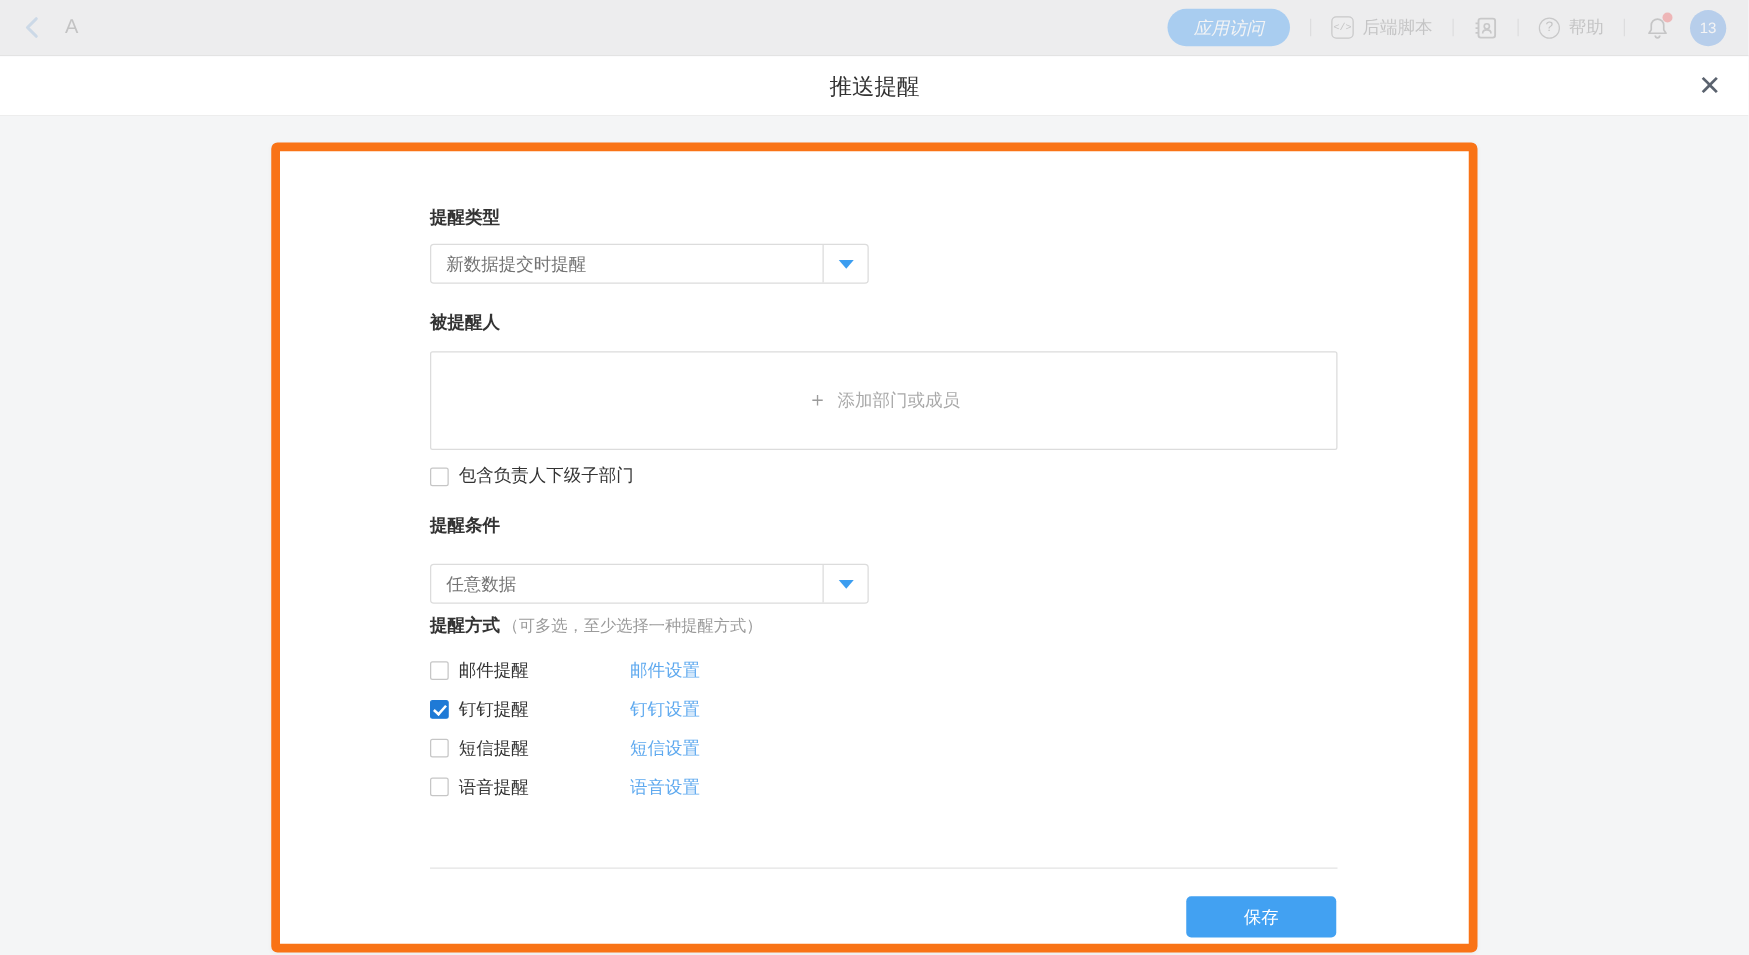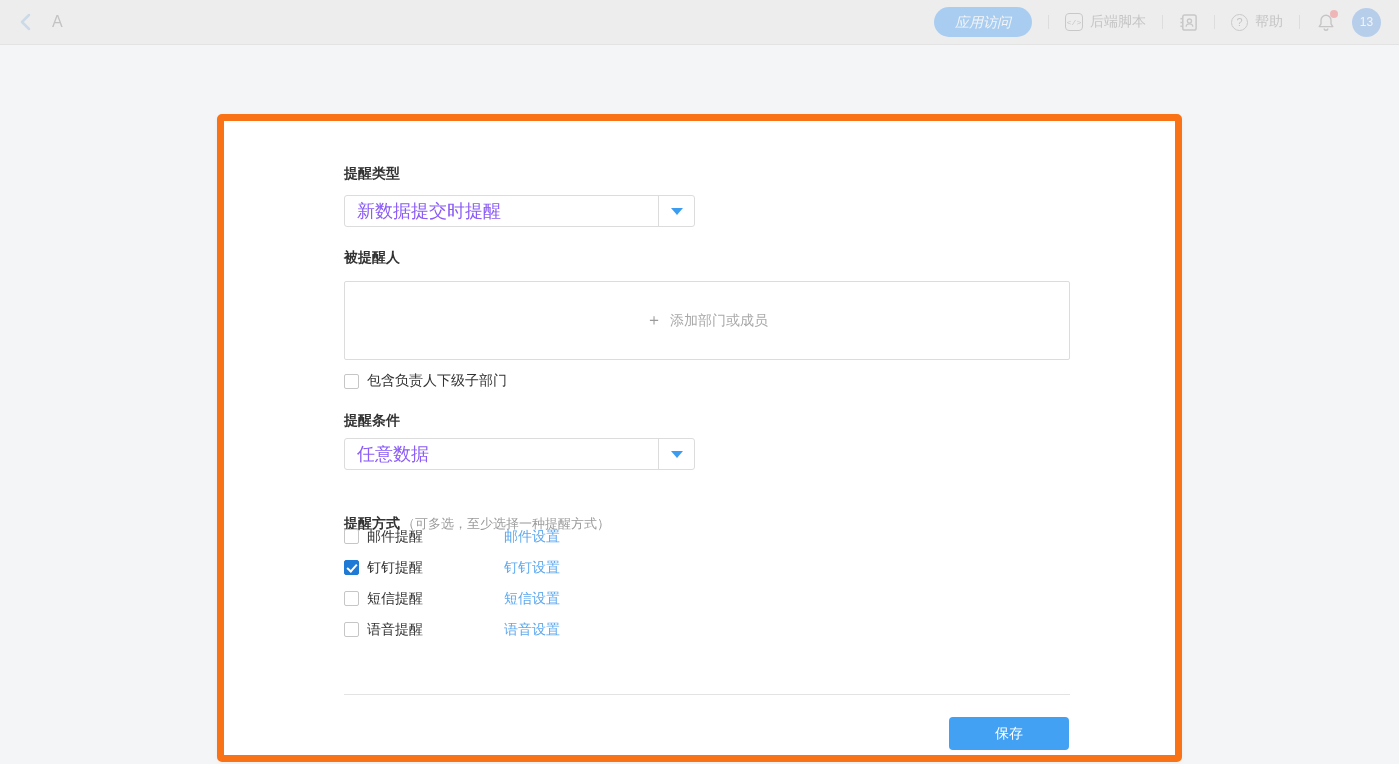--- a/index.html
+++ b/index.html
@@ -27,27 +27,27 @@
   .close-btn { position:absolute; right:22px; top:50%; transform:translateY(-50%); font-size:22px; color:#5a626e; cursor:pointer; line-height:1; }
 
   
   .page { position:absolute; left:0; top:93px; width:100%; height:671px; background:#f4f5f6; }
   .card { position:absolute; left:217px; top:21px; width:965px; height:648px; background:#fff; border:7px solid #f97316; border-radius:5px; box-shadow:0 1px 4px rgba(0,0,0,.04); }
 
   .field-label { position:absolute; left:120px; font-size:14px; font-weight:bold; color:#333; line-height:16px; }
   .lbl-type { top:44px; }
   .lbl-recipients { top:128px; }
   .lbl-condition { top:291px; }
-  .lbl-methods { top:394px; }
+  .lbl-methods { top:371px; }
   .label-hint { font-weight:normal; color:#9b9b9b; font-size:13px; margin-left:2px; }
 
   .select { position:absolute; left:120px; width:351px; height:32px; border:1px solid #dcdcdc; border-radius:3px; background:#fff; display:flex; cursor:pointer; }
   .select-type { top:74px; }
-  .select-condition { top:317px;gap:20px; }
-  .select-value { flex:1; padding:0 12px; line-height:30px; font-size:18px; color:#8b5cf6; white-space:nowrap; overflow:hidden; }
+  .select-condition { top:330px;gap:20px; }
+  .select-value { flex:1; padding:0 12px; line-height:30px; font-size:14px; color:#737373; white-space:nowrap; overflow:hidden; }
   .select-caret-box { width:36px; border-left:1px solid #dcdcdc; display:flex; align-items:center; justify-content:center; }
   .caret-down { width:0; height:0; border-left:6px solid transparent; border-right:6px solid transparent; border-top:7px solid #3c9df0; }
 
   .add-box { position:absolute; left:120px; top:160px; width:726px; height:79px; border:1px solid #dcdcdc; border-radius:2px; background:#fff; display:flex; align-items:center; justify-content:center; font-size:14px; color:#a9a9a9; cursor:pointer; }
   .plus-glyph { color:#9b9b9b; font-size:16px; margin-right:8px; }
 
   .check-row { position:absolute; display:flex; align-items:center; }
   .subdept-row { left:120px; top:251px; }
   .checkbox { width:15px; height:15px; border:1px solid #c6c6c6; border-radius:2px; background:#fff; flex:0 0 auto; cursor:pointer; position:relative; }
   .checkbox.checked { background:#1f7ad6; border-color:#1f7ad6; }
@@ -110,20 +110,24 @@
                 <path d="M9 17.5 a2 2 0 0 0 4 0" fill="none" stroke="#909090" stroke-width="1.5"></path>
               </svg>
           </span>
           <span class="bell-dot"></span>
         </div>
         <div class="avatar">13</div>
       </div>
     </div>
   </div>
 
+  <div class="modal-header">
+    <div class="modal-title">推送提醒</div>
+    <div class="close-btn">✕</div>
+  </div>
 
   <div class="page">
     <div class="card">
 
       <div class="field-label lbl-type">提醒类型</div>
       <div class="select select-type">
         <div class="select-value">新数据提交时提醒</div>
         <div class="select-caret-box">
           <span class="caret-down"></span>
         </div>

